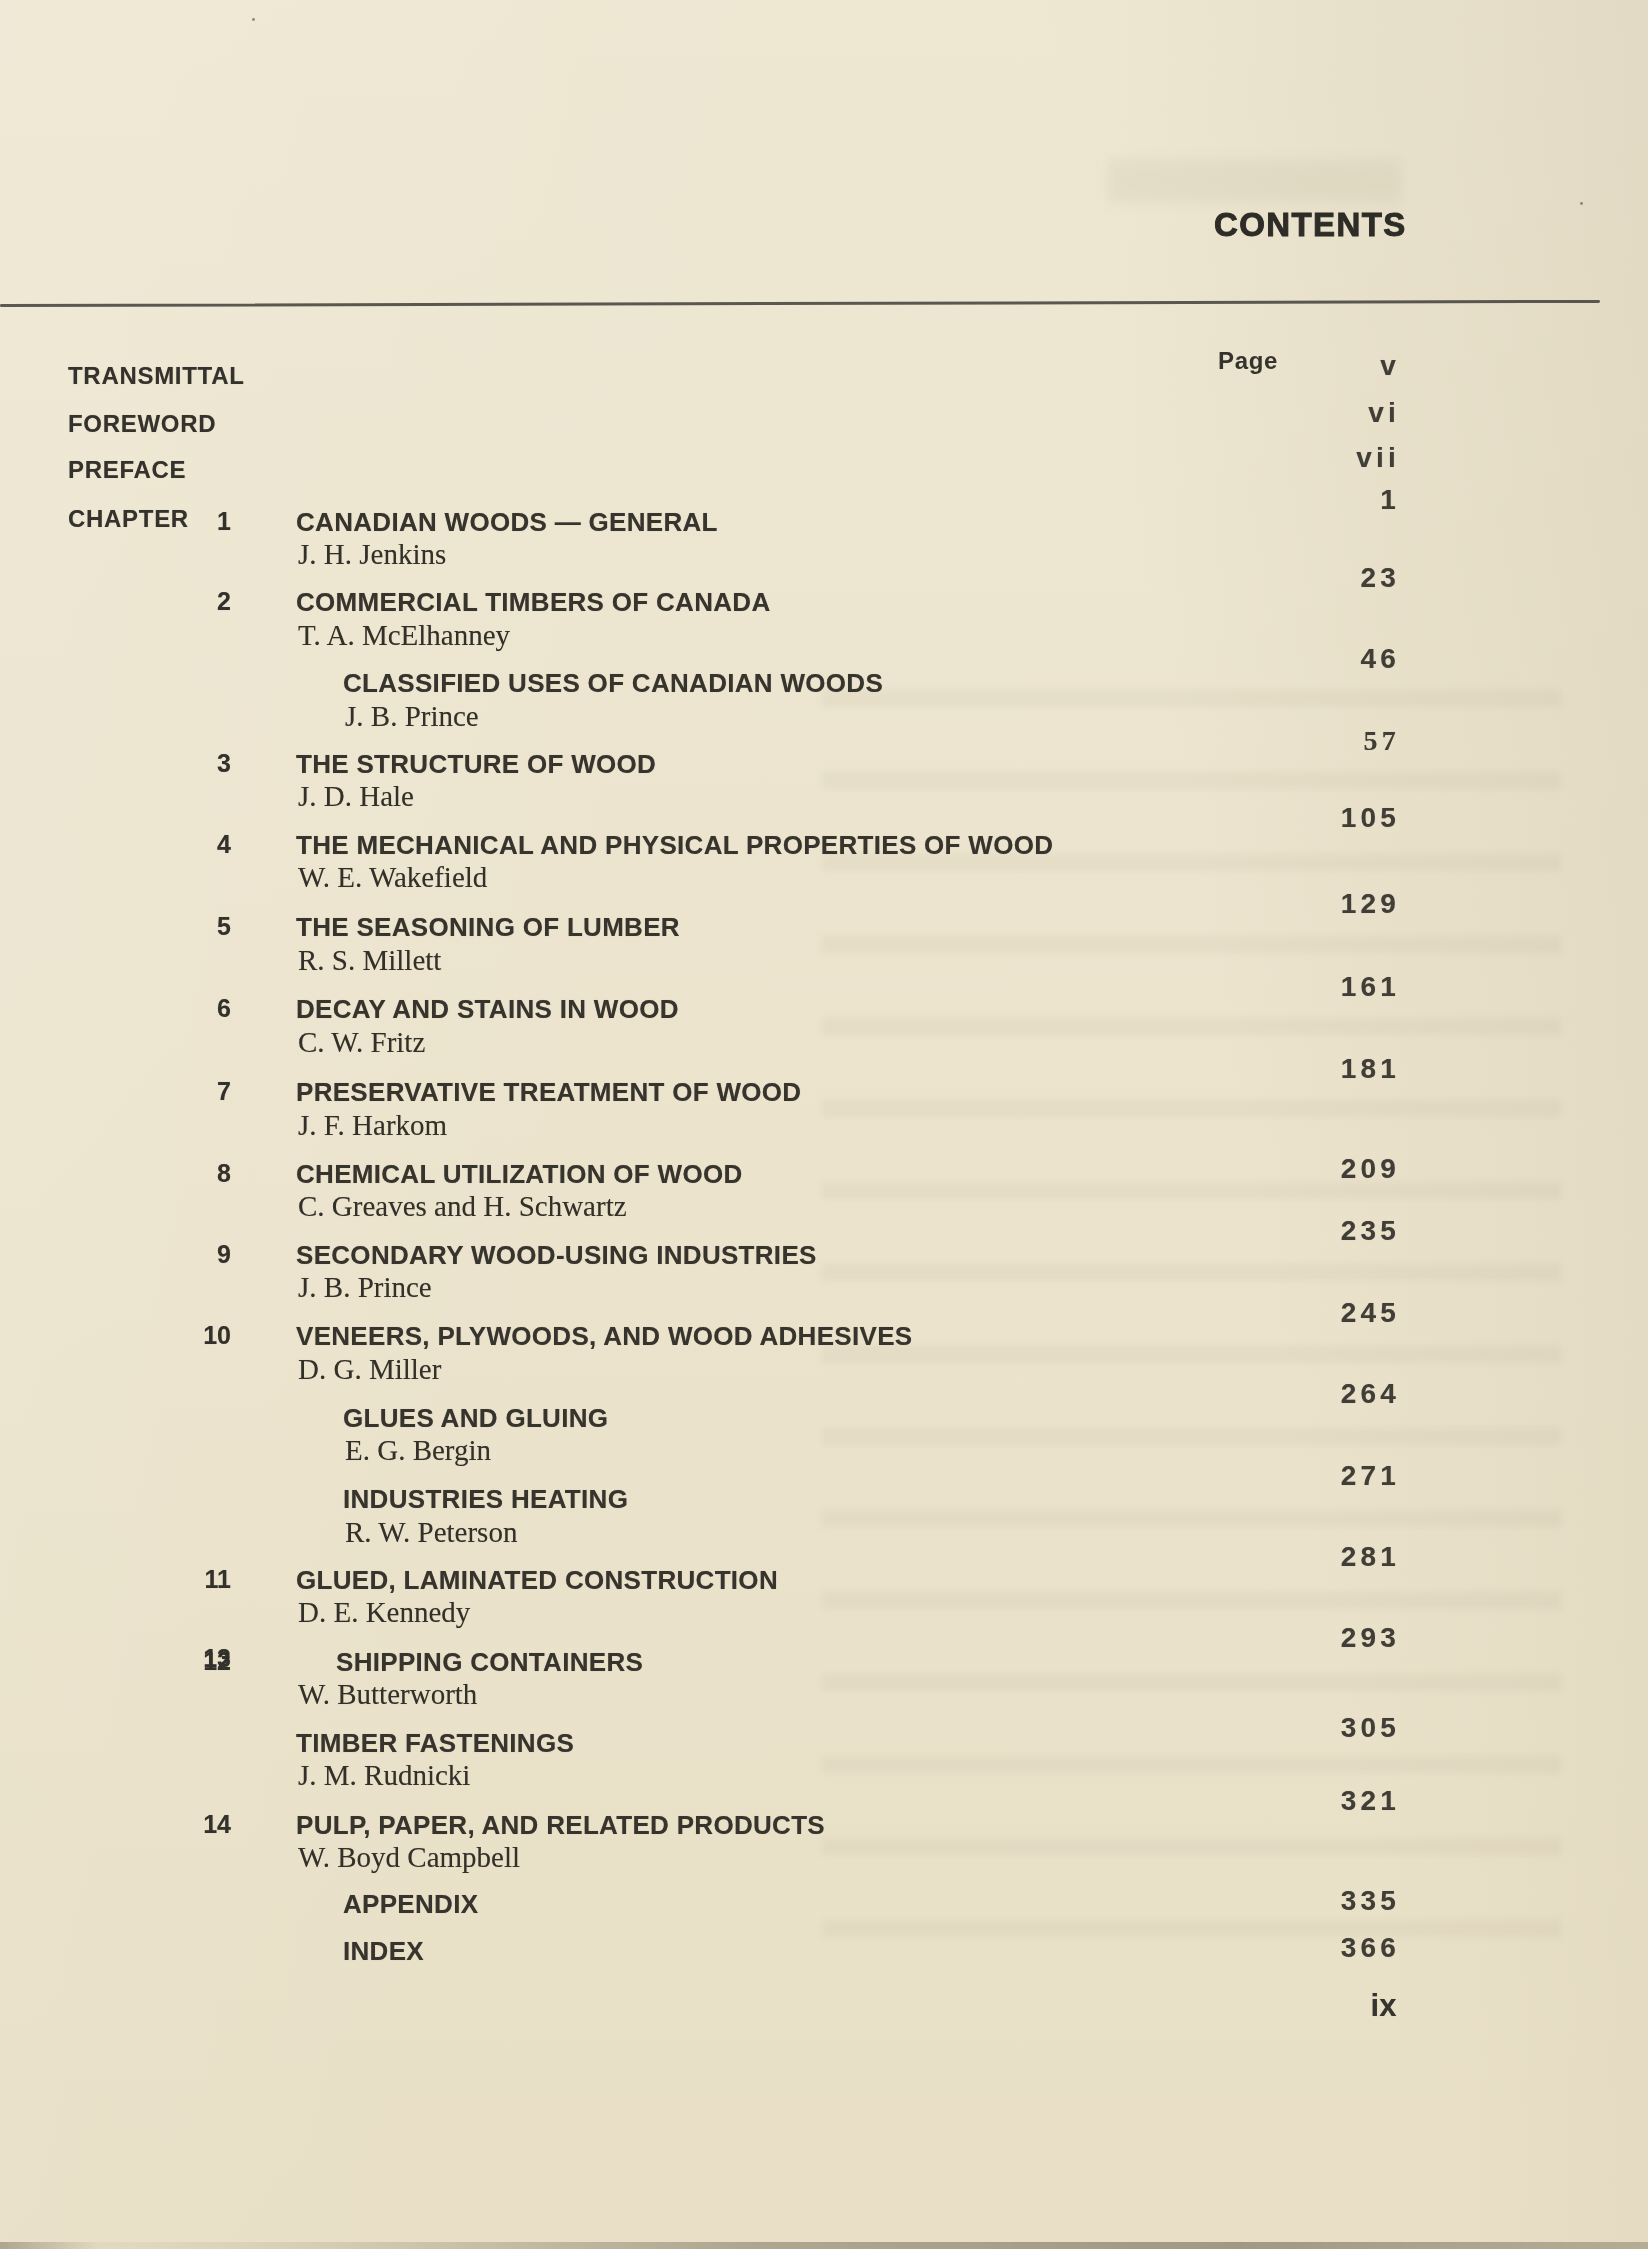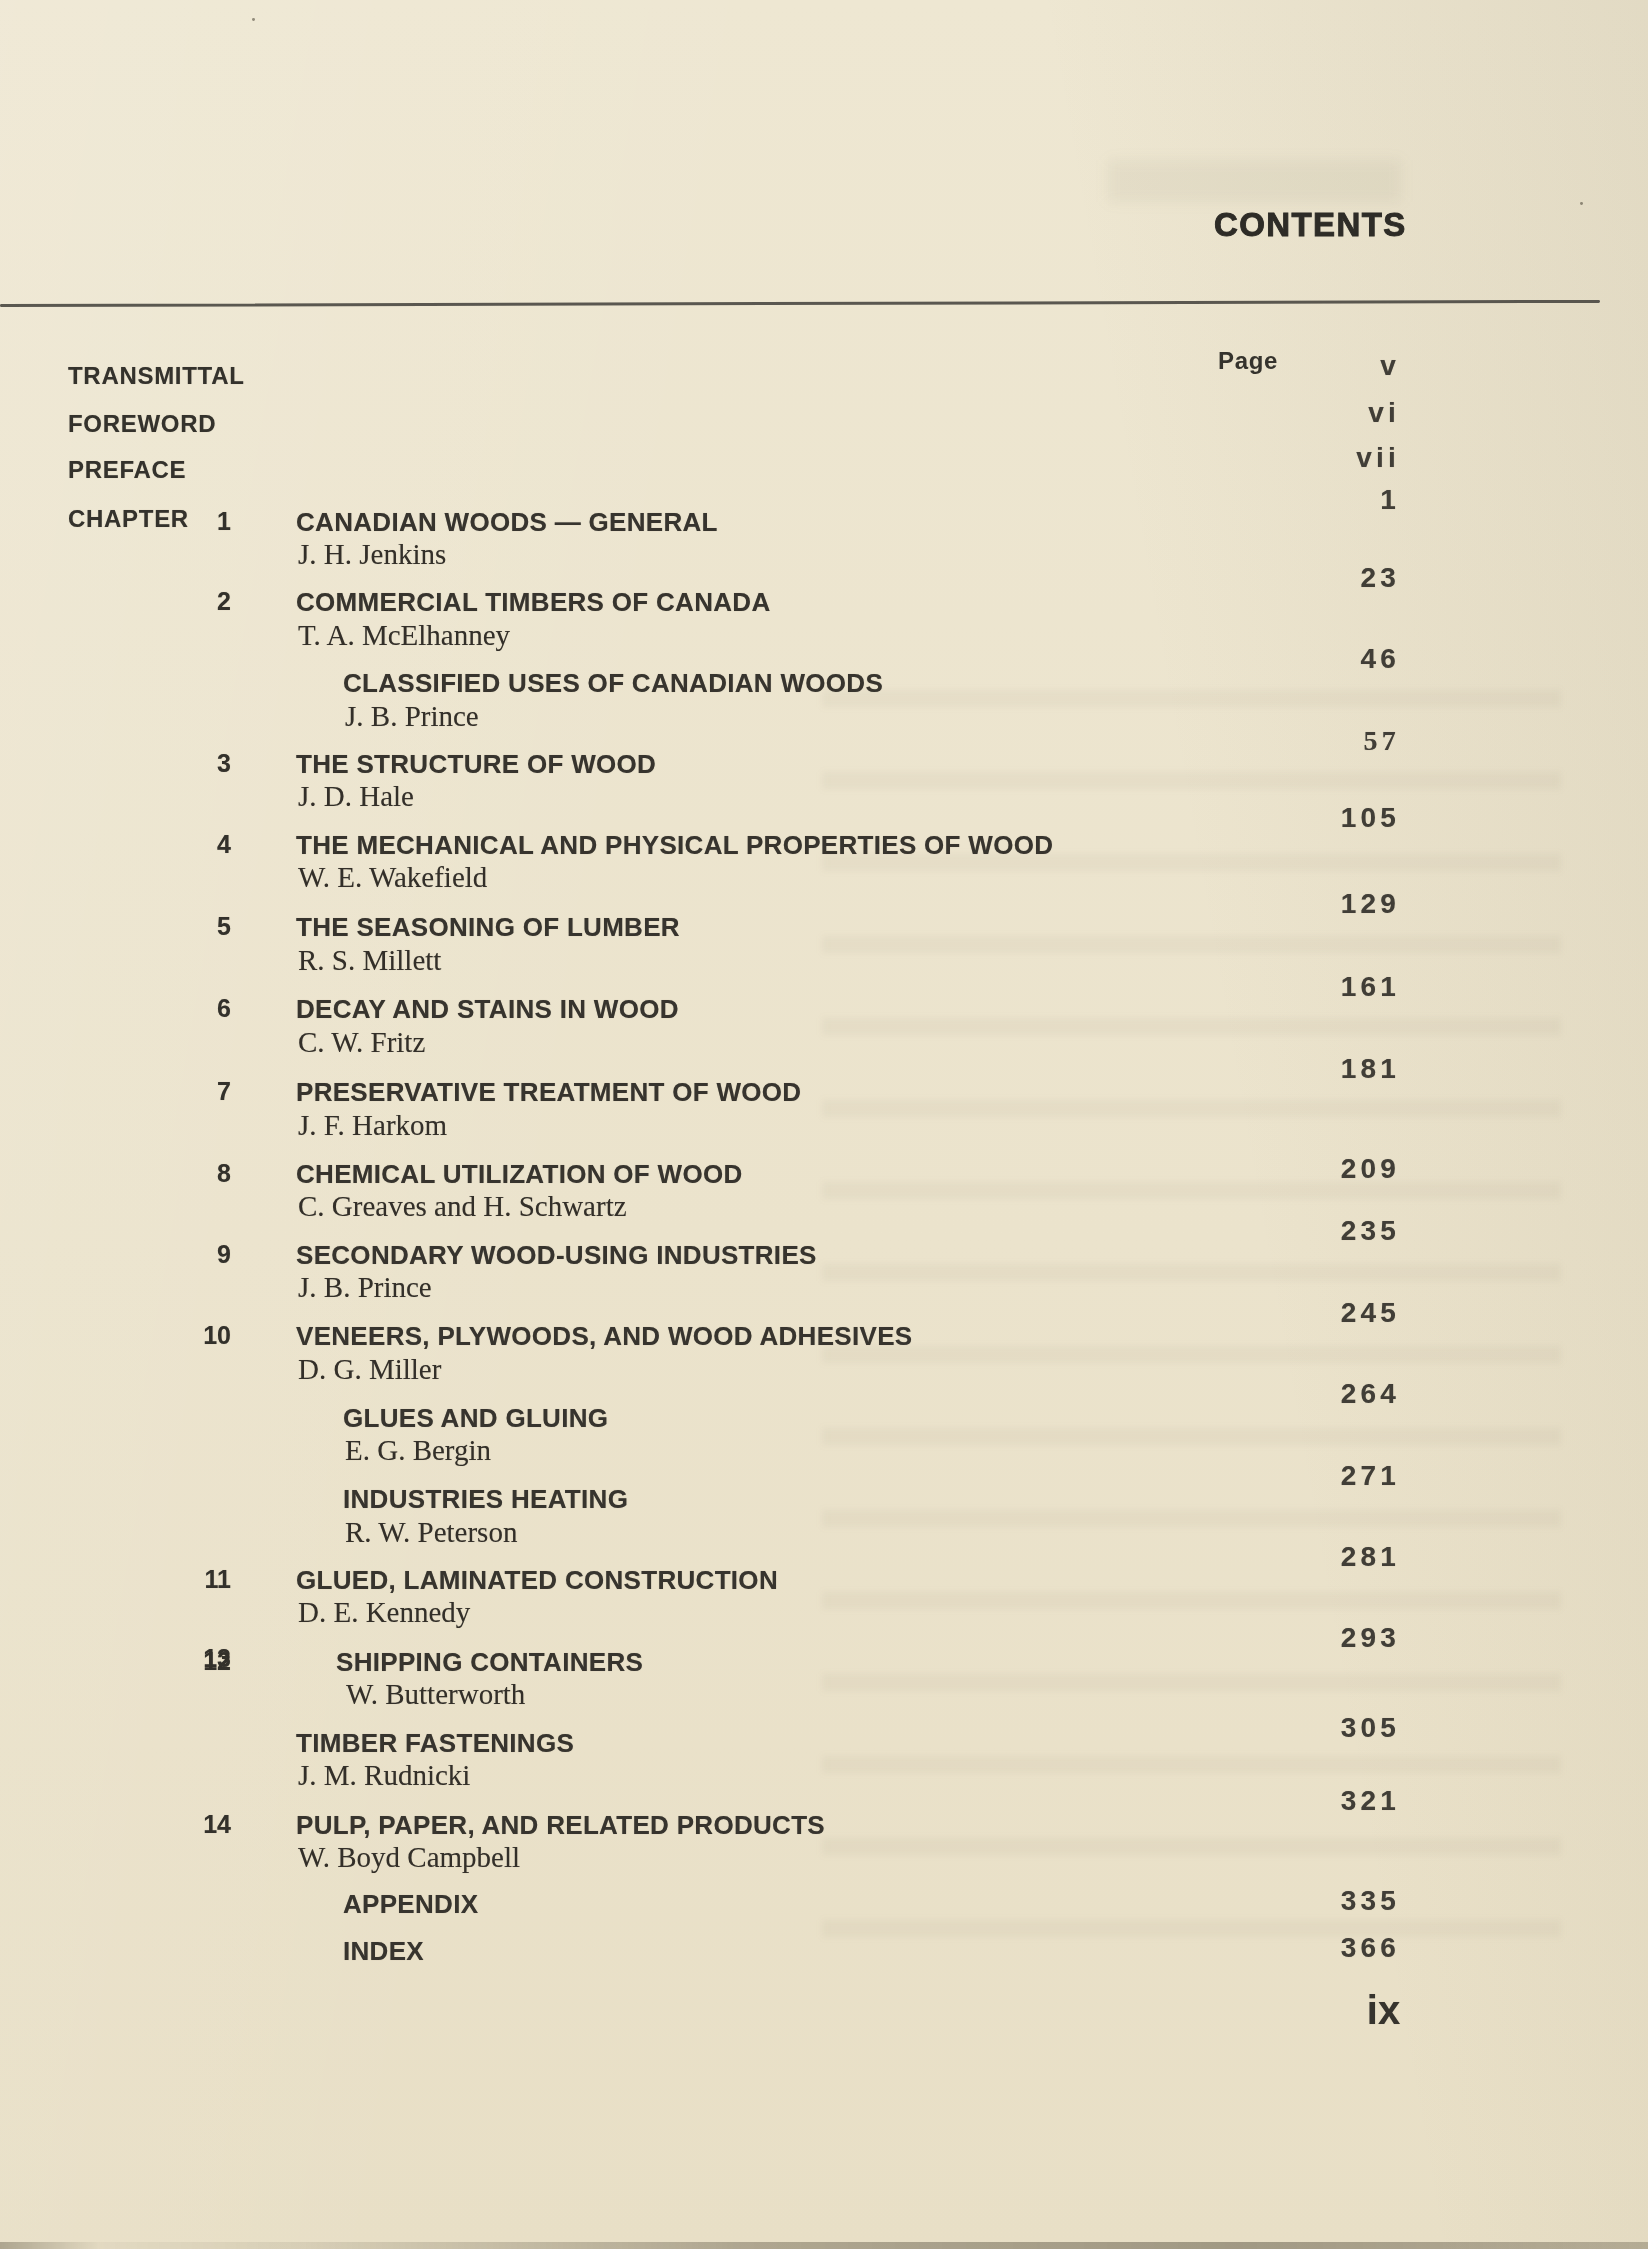--- a/index.html
+++ b/index.html
@@ -45,21 +45,21 @@
     white-space:nowrap;
     text-shadow:0 0 0.7px rgba(48,45,38,.30);
   }
   .pagenum{
     position:absolute;left:1185px;width:215px;text-align:right;
     font-weight:700;font-size:28px;letter-spacing:4.2px;color:#413e37;
     line-height:1;
     text-shadow:0 0 0.7px rgba(52,50,44,.35);
   }
   .folio{
-    font-weight:700;font-size:40px;color:#36342e;
+    font-weight:700;font-size:31px;color:#36342e;
     text-shadow:0 0 0.7px rgba(52,50,44,.4);
   }
   .ghost{
     position:absolute;left:822px;top:655px;width:739px;height:1282px;
     background:repeating-linear-gradient(0deg,
       rgba(118,108,84,0.055) 0 16.7px, rgba(0,0,0,0) 16.7px 82px);
     filter:blur(3.5px);
     pointer-events:none;
   }
   .ghost-top{
@@ -147,21 +147,21 @@
       <div class="pagenum" style="top: 1380px;">264</div>
       <div class="abs ch-title" style="left: 343px; top: 1486px;">INDUSTRIES HEATING</div>
       <div class="abs ch-author" style="left: 345px; top: 1518px;">R. W. Peterson</div>
       <div class="pagenum" style="top: 1462px;">271</div>
       <div class="abs ch-num" style="left: 160px; top: 1567px;">11</div>
       <div class="abs ch-title" style="left: 296px; top: 1567px;">GLUED, LAMINATED CONSTRUCTION</div>
       <div class="abs ch-author" style="left: 298px; top: 1598px;">D. E. Kennedy</div>
       <div class="pagenum" style="top: 1543px;">281</div>
       <div class="abs ch-num" style="left: 160px; top: 1649px;">12</div>
       <div class="abs ch-title" style="left: 296px; top: 1649px; margin-left: 40px;">SHIPPING CONTAINERS</div>
-      <div class="abs ch-author" style="left: 298px; top: 1680px; margin-left: 48px;">W. Butterworth</div>
+      <div class="abs ch-author" style="left: 298px; top: 1680px;">W. Butterworth</div>
       <div class="pagenum" style="top: 1624px;">293</div>
       <div class="abs ch-num" style="left: 160px; top: 1646px;">13</div>
       <div class="abs ch-title" style="left: 296px; top: 1730px;">TIMBER FASTENINGS</div>
       <div class="abs ch-author" style="left: 298px; top: 1761px;">J. M. Rudnicki</div>
       <div class="pagenum" style="top: 1706px; margin-top: 8px;">305</div>
       <div class="abs ch-num" style="left: 160px; top: 1812px;">14</div>
       <div class="abs ch-title" style="left: 296px; top: 1812px;">PULP, PAPER, AND RELATED PRODUCTS</div>
       <div class="abs ch-author" style="left: 298px; top: 1843px;">W. Boyd Campbell</div>
       <div class="pagenum" style="top: 1787px;">321</div>
       <div class="abs ch-title" style="left: 343px; top: 1891px;">APPENDIX</div>

